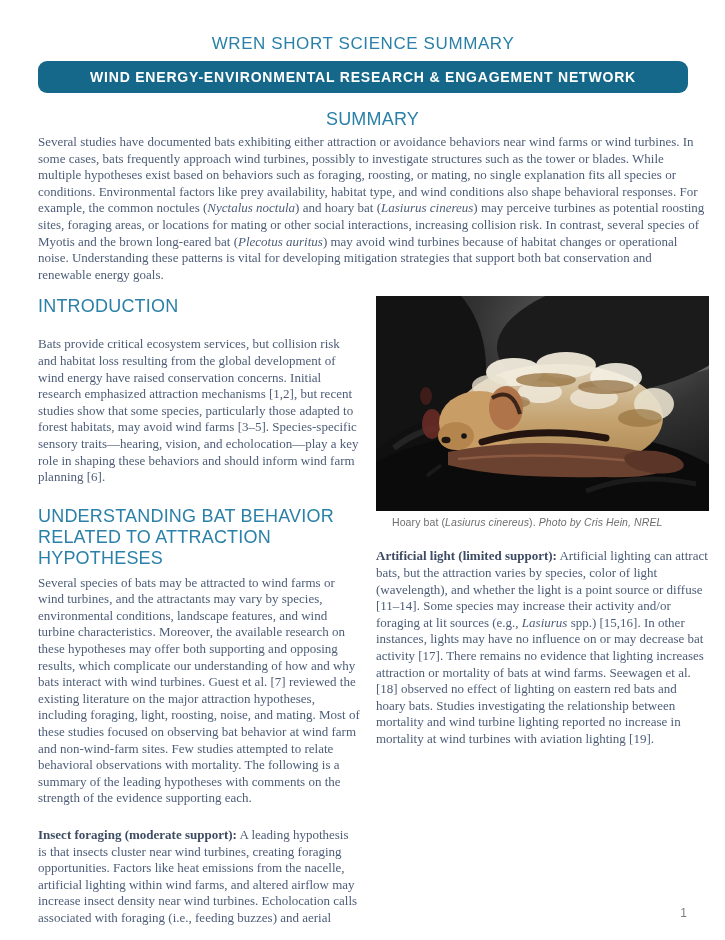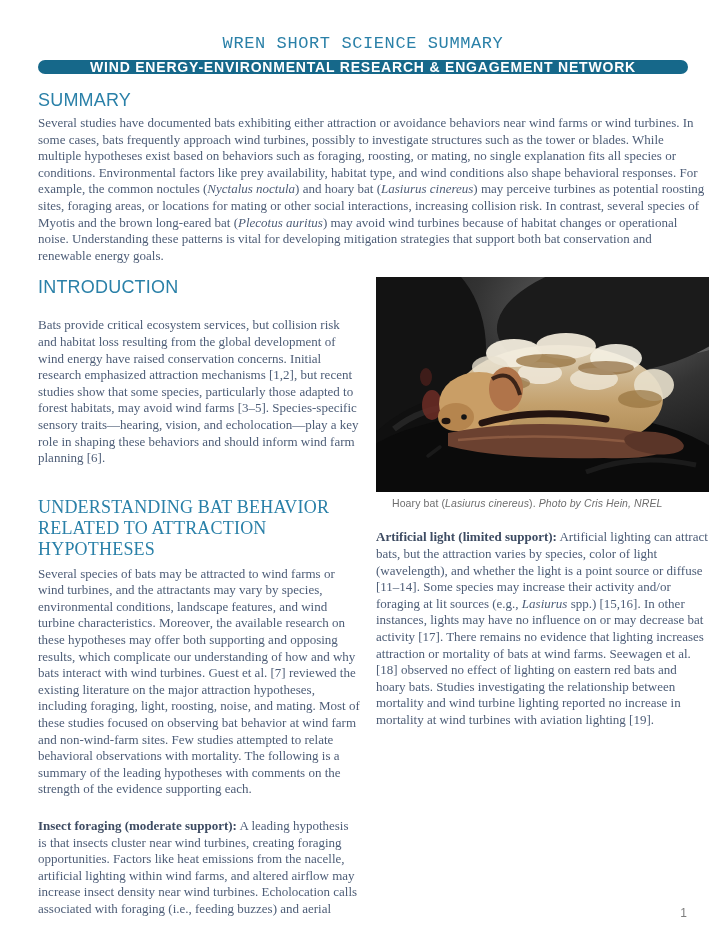--- a/index.html
+++ b/index.html
@@ -10,47 +10,47 @@
     --title-text:#1d1d1b;
     --caption-gray:#6e6e6e;
     --pagenum-gray:#7d7d7d;
   }
   *{box-sizing:border-box;margin:0;padding:0;}
   html,body{background:#fff;}
   body{width:725px;height:940px;overflow:hidden;position:relative;
        font-family:"Liberation Serif",serif;}
   .page{width:725px;height:940px;padding:34px 18px 0 38px;position:relative;}
 
-  .eyebrow{font-family:Liberation Mono, monospace;font-size:17px;
+  .eyebrow{font-family:Liberation Sans, sans-serif;font-size:17px;
            color:var(--heading-blue);text-align:center;letter-spacing:.6px;
            width:650px;}
-  .banner{margin-top:7px;width:650px;height:14px;border-radius:9px;
+  .banner{margin-top:7px;width:650px;height:32px;border-radius:9px;
           background:var(--banner-teal);display:flex;align-items:center;
           justify-content:center;}
   .banner span{font-family:"Liberation Sans",sans-serif;font-weight:bold;
           font-size:14px;color:#ffffff;letter-spacing:.8px;}
 
   h1.title{margin-top:9px;font-family:"Liberation Serif",serif;font-weight:normal;
           font-size:31px;line-height:35px;color:var(--title-text);letter-spacing:.2px;}
 
   h2.section{font-family:"Liberation Sans",sans-serif;font-weight:normal;
           font-size:18px;line-height:21px;color:var(--heading-blue);
           letter-spacing:.2px;}
-  .summary-heading{margin-top:16px;}
+  .summary-heading{margin-top:16px;text-align:center;}
   .summary-par{margin-top:4px;width:668px;}
 
   p.body{font-size:13px;line-height:16.6px;color:var(--body-text);}
   p.body .i{font-style:italic;}
   p.body .b{font-weight:bold;color:var(--lead-text);}
 
   .columns{margin-top:13px;display:flex;gap:16px;align-items:flex-start;}
   .col-left{width:322px;flex:0 0 322px;}
   .col-right{width:333px;flex:0 0 333px;}
   .col-left h2.section{margin-bottom:19px;}
-  .col-left h2.attraction-heading{margin-top:30px;margin-bottom:6px;font-family:Liberation Serif, serif;}
+  .col-left h2.attraction-heading{margin-top:20px;margin-bottom:6px;}
   .col-left p.lead-par{margin-top:20px;}
 
   figure.photo{width:333px;}
   .photo-frame{width:333px;height:215px;overflow:hidden;background:#1a1a1a;}
   .photo-frame svg{display:block;width:100%;height:100%;}
   figcaption{margin-top:5px;font-family:"Liberation Sans",sans-serif;
           font-size:10.5px;color:var(--caption-gray);letter-spacing:.1px;padding-left:16px;}
   figcaption .i{font-style:italic;}
   .col-right p.continuation{margin-top:12px;}
   .col-right p.lead-par{margin-top:20px;}

